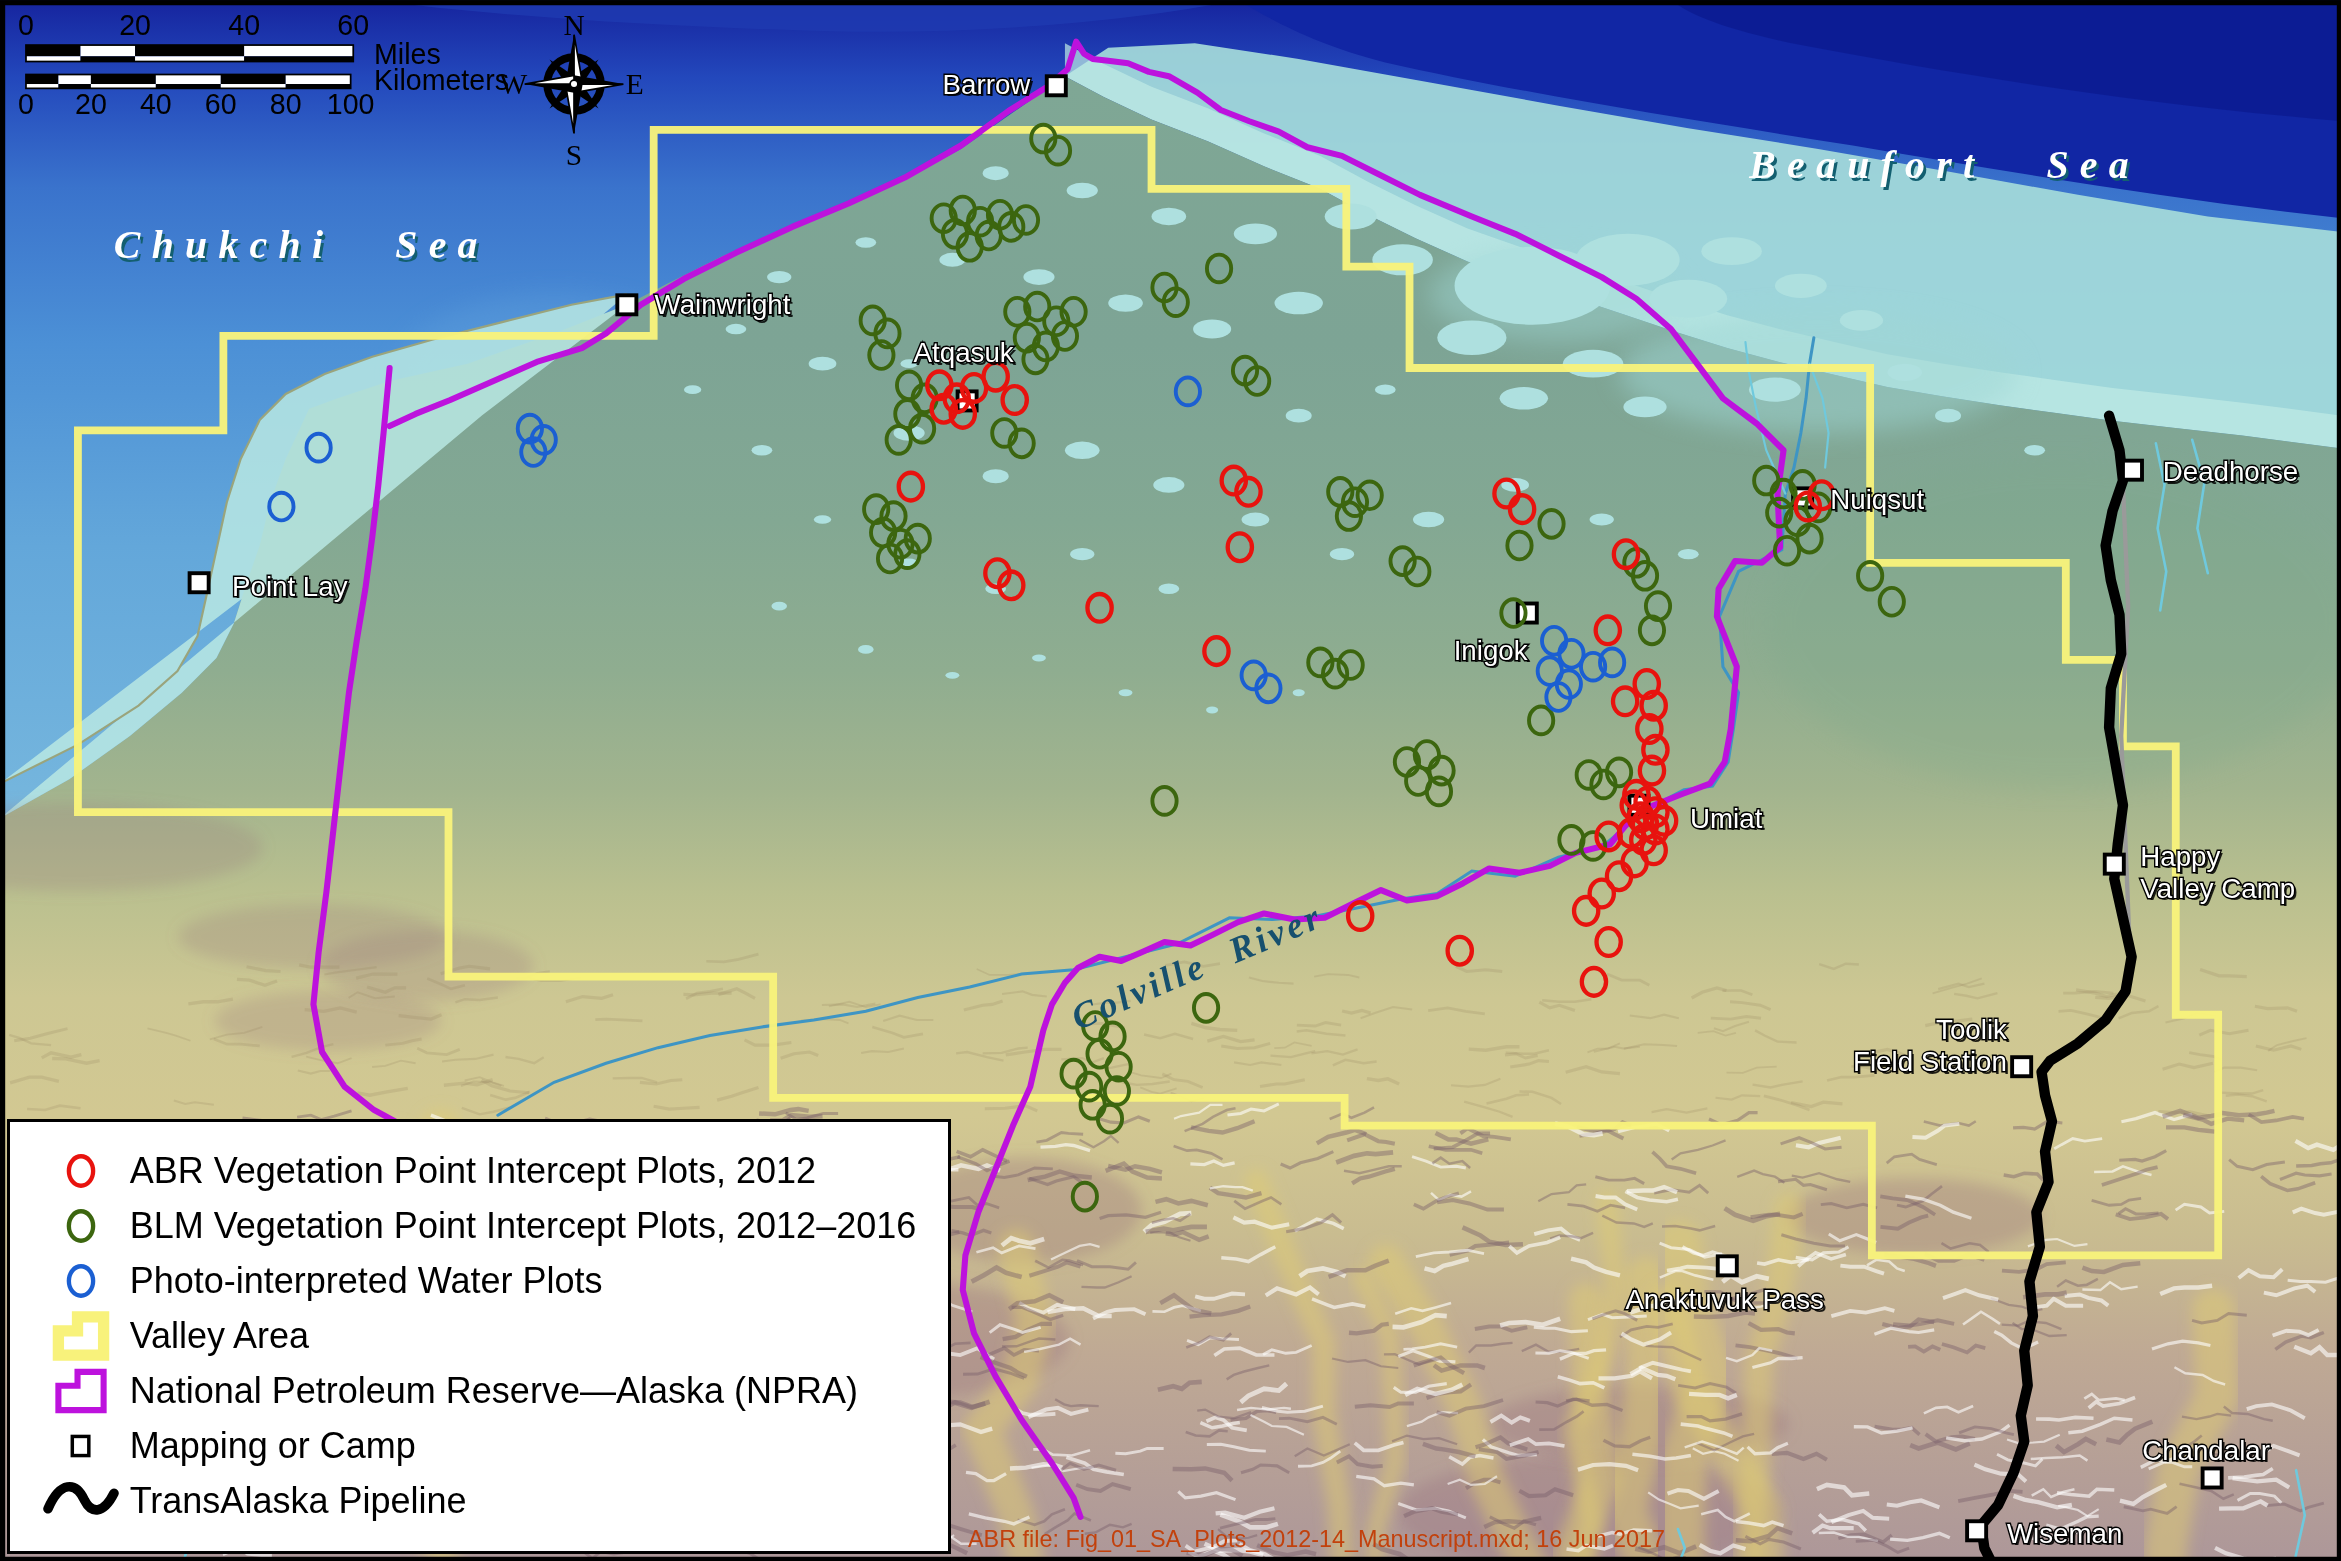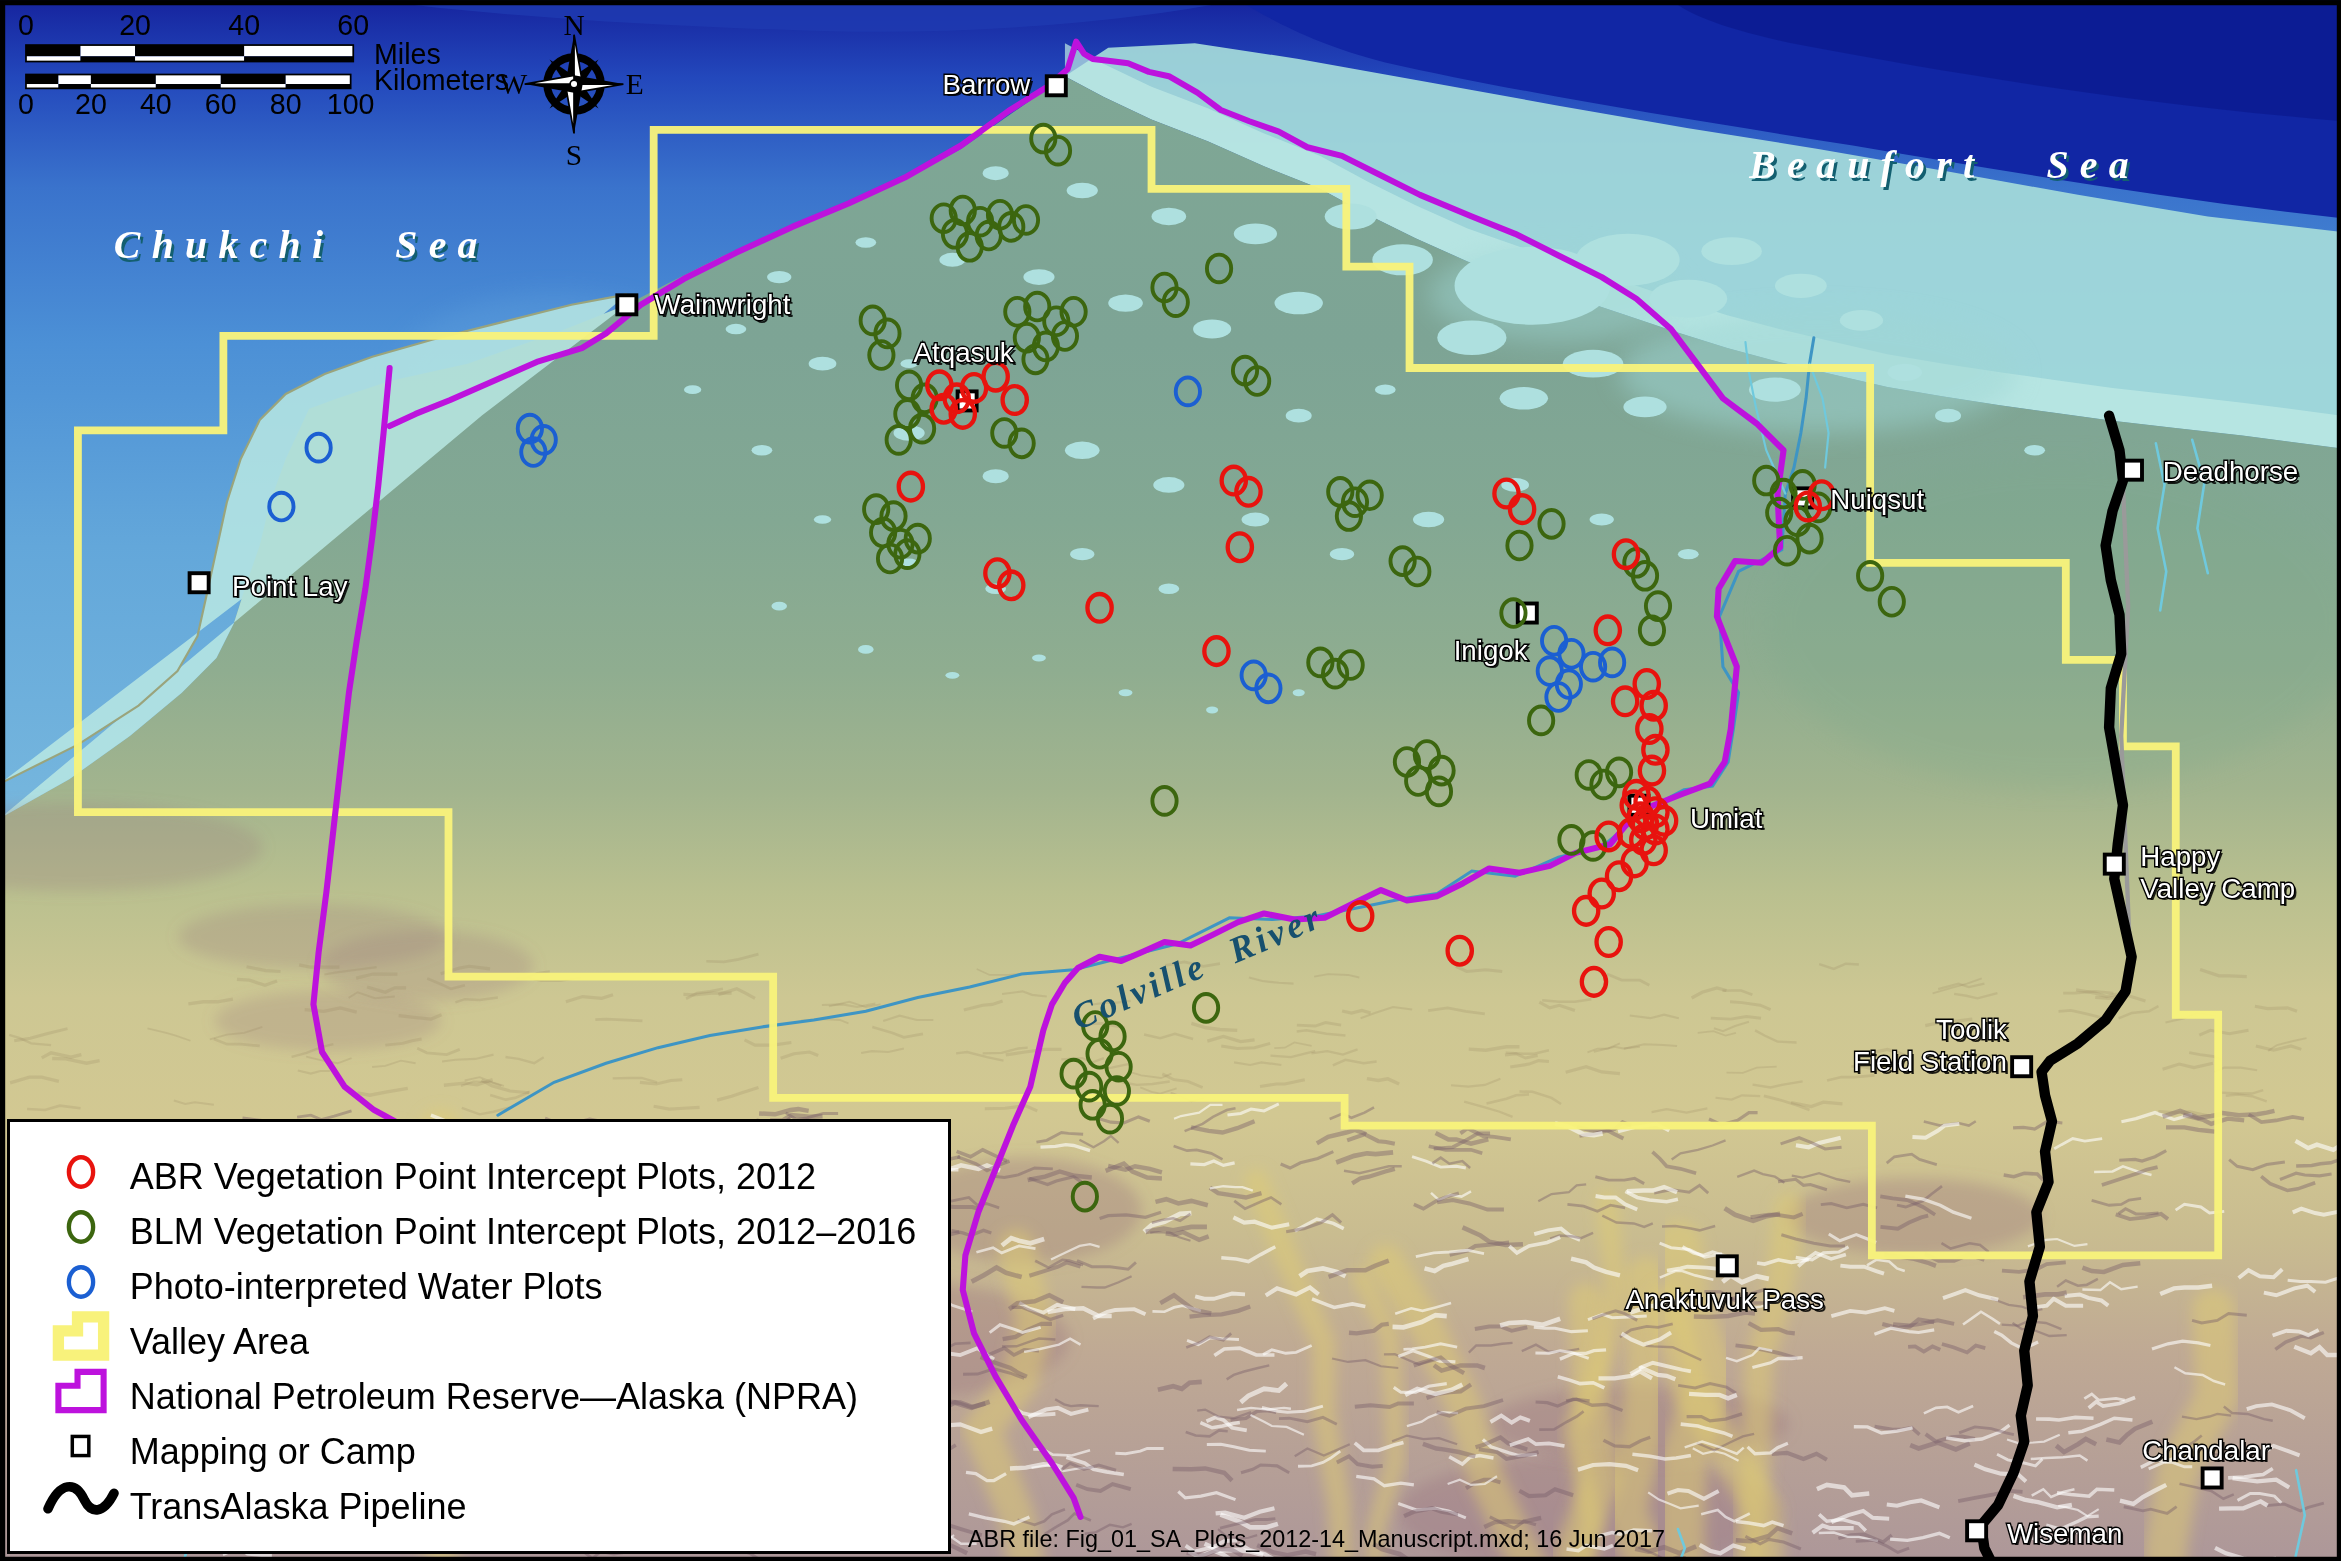--- a/index.html
+++ b/index.html
@@ -9,25 +9,25 @@
   svg text{user-select:none;}
   .scalenum{font:33px "Liberation Sans",sans-serif;fill:#000;}
   .compassletter{font:34px "Liberation Serif",serif;fill:#000;}
   .sea{font:italic bold 46px "Liberation Serif",serif;fill:#ffffff;letter-spacing:13px;word-spacing:46px;}
   .seashadow{font:italic bold 46px "Liberation Serif",serif;fill:#135f70;letter-spacing:13px;word-spacing:46px;}
   .riverlabel{font:italic bold 42px "Liberation Serif",serif;fill:#17506e;letter-spacing:4px;word-spacing:18px;}
   .placelabel{font:32px "Liberation Sans",sans-serif;}
   .legend{position:absolute;left:7px;top:1119px;width:944px;height:435px;background:#ffffff;
           border:3.5px solid #000;box-sizing:border-box;display:flex;flex-direction:column;
           justify-content:center;padding:3.5px 0 5.2px 31px;}
-  .lrow{display:flex;align-items:flex-end;height:55px;}
+  .lrow{display:flex;align-items:center;height:55px;}
   .sym{flex:0 0 80px;width:80px;display:flex;justify-content:center;align-items:center;}
   .ltext{font:36px "Liberation Sans",sans-serif;color:#000;margin-left:8.7px;white-space:nowrap;}
   .footer{position:absolute;left:968px;top:1526px;font:23.4px "Liberation Sans",sans-serif;
-          color:#000000;white-space:nowrap;}
+          color:#c2410c;white-space:nowrap;}
 </style>
 </head>
 <body>
 
 <div class="stage">
 <svg id="map-svg" width="2342" height="1562" viewBox="0 0 2705 1804">
   <defs>
     <linearGradient id="gOcean" x1="0" y1="0" x2="0" y2="1">
       <stop offset="0" stop-color="#16249e"></stop>
           <stop offset="0.05" stop-color="#2348bc"></stop>

